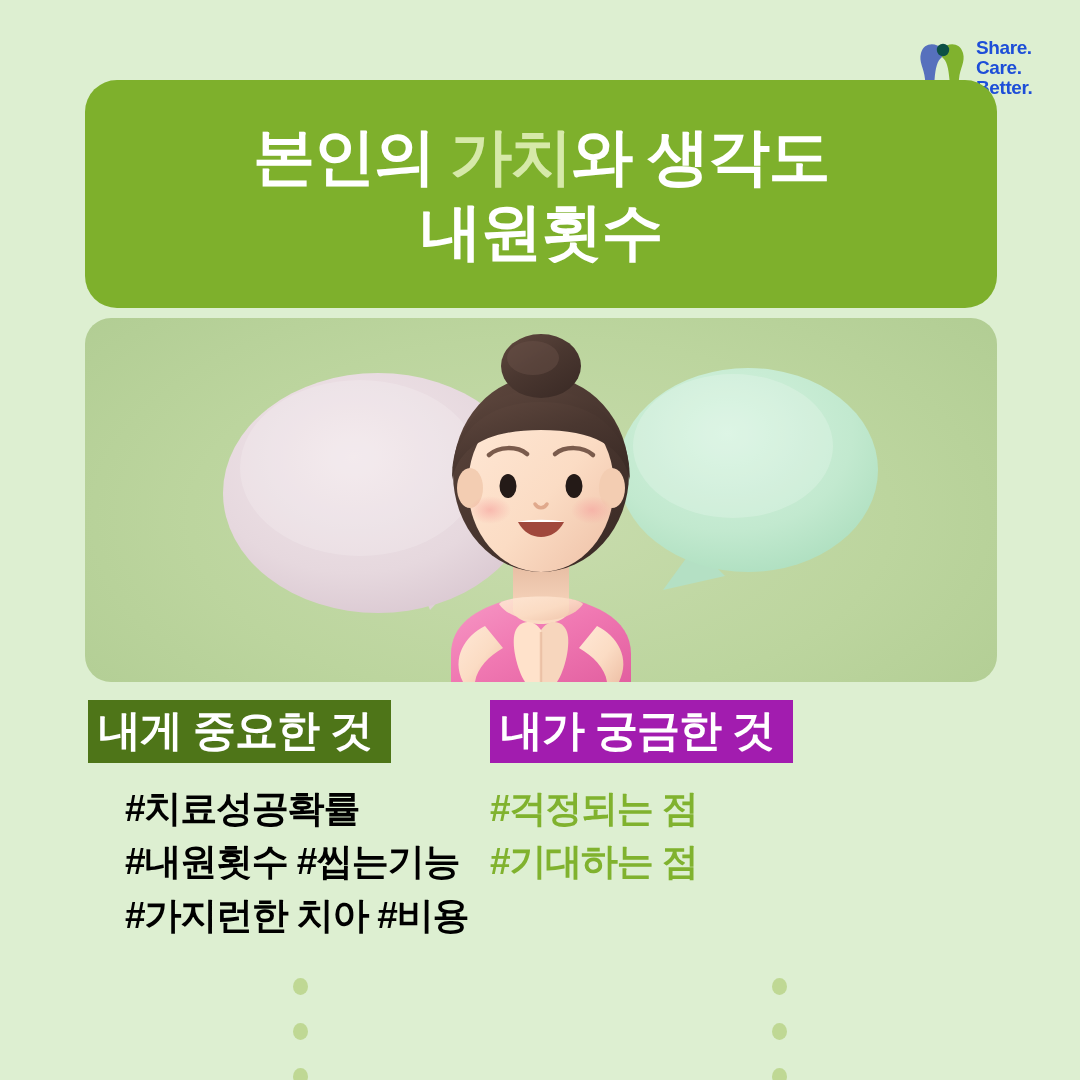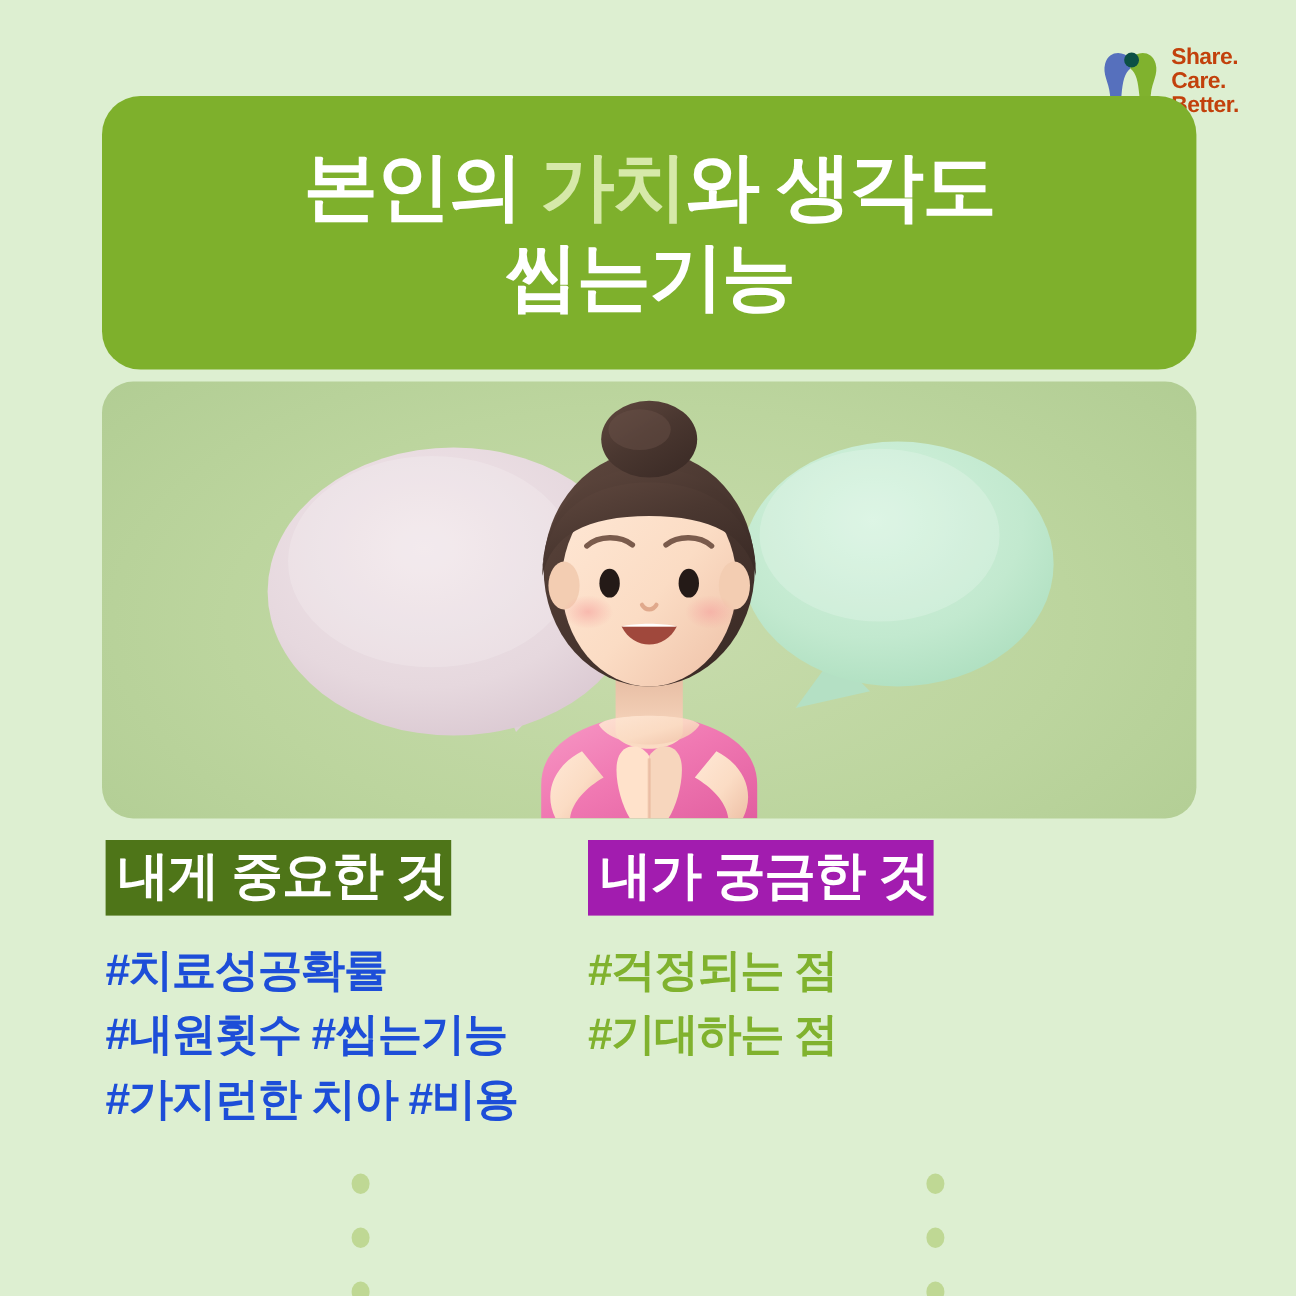--- a/index.html
+++ b/index.html
@@ -24,21 +24,21 @@
     display:flex; align-items:center; gap:10px;
   }
   #brand-logo .mark { width:48px; height:54px; flex:none; }
   #brand-logo .wordmark {
     display:flex; flex-direction:column;
     justify-content:center;
     line-height:1.06;
   }
   #brand-logo .wordmark span {
     font-size:19px; font-weight:bold;
-    color:#c2410c; letter-spacing:-0.4px;
+    color:#1d4ed8; letter-spacing:-0.4px;
   }
 
   
   #header-banner {
     position:absolute;
     left:85px; top:80px;
     width:912px; height:228px;
     background:#7eb02c;
     border-radius:32px;
     display:flex; flex-direction:column;
@@ -77,38 +77,38 @@
   .list-column { position:relative; }
   #column-important { width:490px; padding-left:88px; }
   #column-curious   { width:500px; padding-left:0px; }
 
   .column-heading {
     display:inline-block;
     font-size:43px; font-weight:bold;
     color:#ffffff;
     letter-spacing:-1px;
     line-height:1.0;
-    padding:9px 4px 11px 10px;
+    padding:9px 19px 11px 10px;
     white-space:nowrap;
   }
   #heading-important .column-heading { background:#4e7518; }
   #heading-curious   .column-heading { background:#a21caf; }
 
   .tag-list {
     margin-top:22px;
     display:flex; flex-direction:column;
     gap:6px;
   }
   .tag-line {
     font-size:37px; font-weight:bold;
     letter-spacing:-1.2px;
     line-height:1.28;
     white-space:nowrap;
   }
-  #column-important .tag-line { color:#1d4ed8; }
+  #column-important .tag-line { color:#000000;margin-left:37px; }
   #column-curious   .tag-line { color:#80b22e; }
 
   
   .dot-column {
     position:absolute;
     display:flex; flex-direction:column;
     gap:28px; align-items:center;
   }
   #dots-left  { left:293px; top:978px; }
   #dots-right { left:772px; top:978px; }
@@ -131,21 +131,21 @@
   </span>
   <span class="wordmark">
     <span>Share.</span>
     <span>Care.</span>
     <span>Better.</span>
   </span>
 </div>
 
 <div id="header-banner">
   <div class="banner-line"><span>본인의 </span><span class="banner-accent">가치</span><span>와 생각도</span></div>
-  <div class="banner-line">씹는기능</div>
+  <div class="banner-line">내원횟수</div>
 </div>
 
 <div id="illustration-panel">
   <svg viewBox="0 0 912 364" xmlns="http://www.w3.org/2000/svg">
     <defs>
       <radialGradient id="gBubbleL" cx="42%" cy="35%" r="78%">
         <stop offset="0%" stop-color="#f1e6ea"></stop>
         <stop offset="62%" stop-color="#e6d8de"></stop>
         <stop offset="100%" stop-color="#d6c3cd"></stop>
       </radialGradient>

